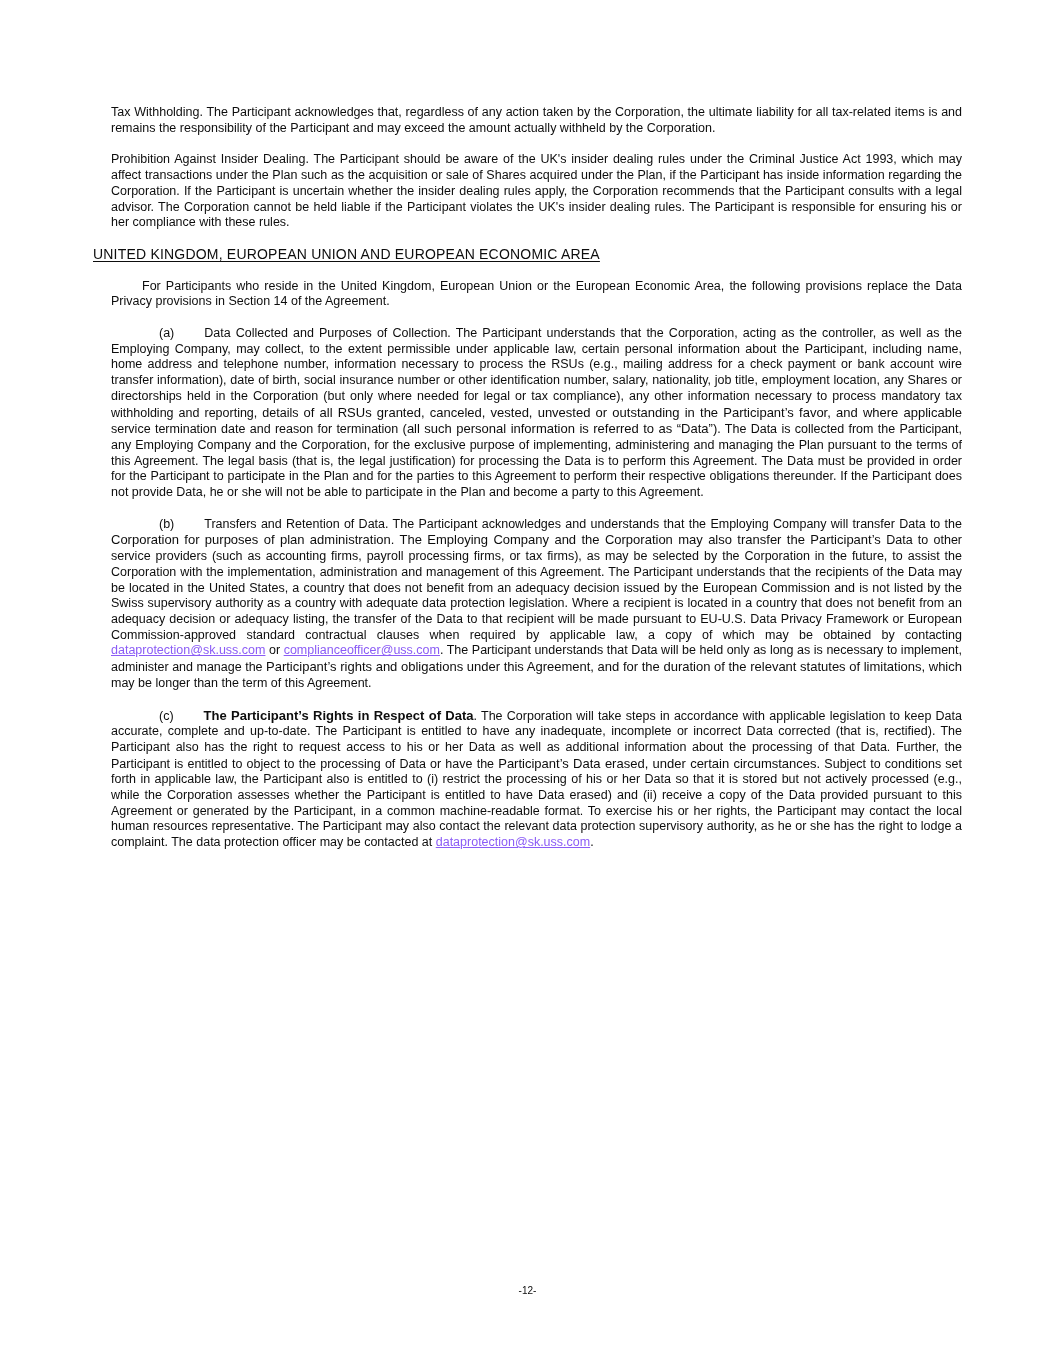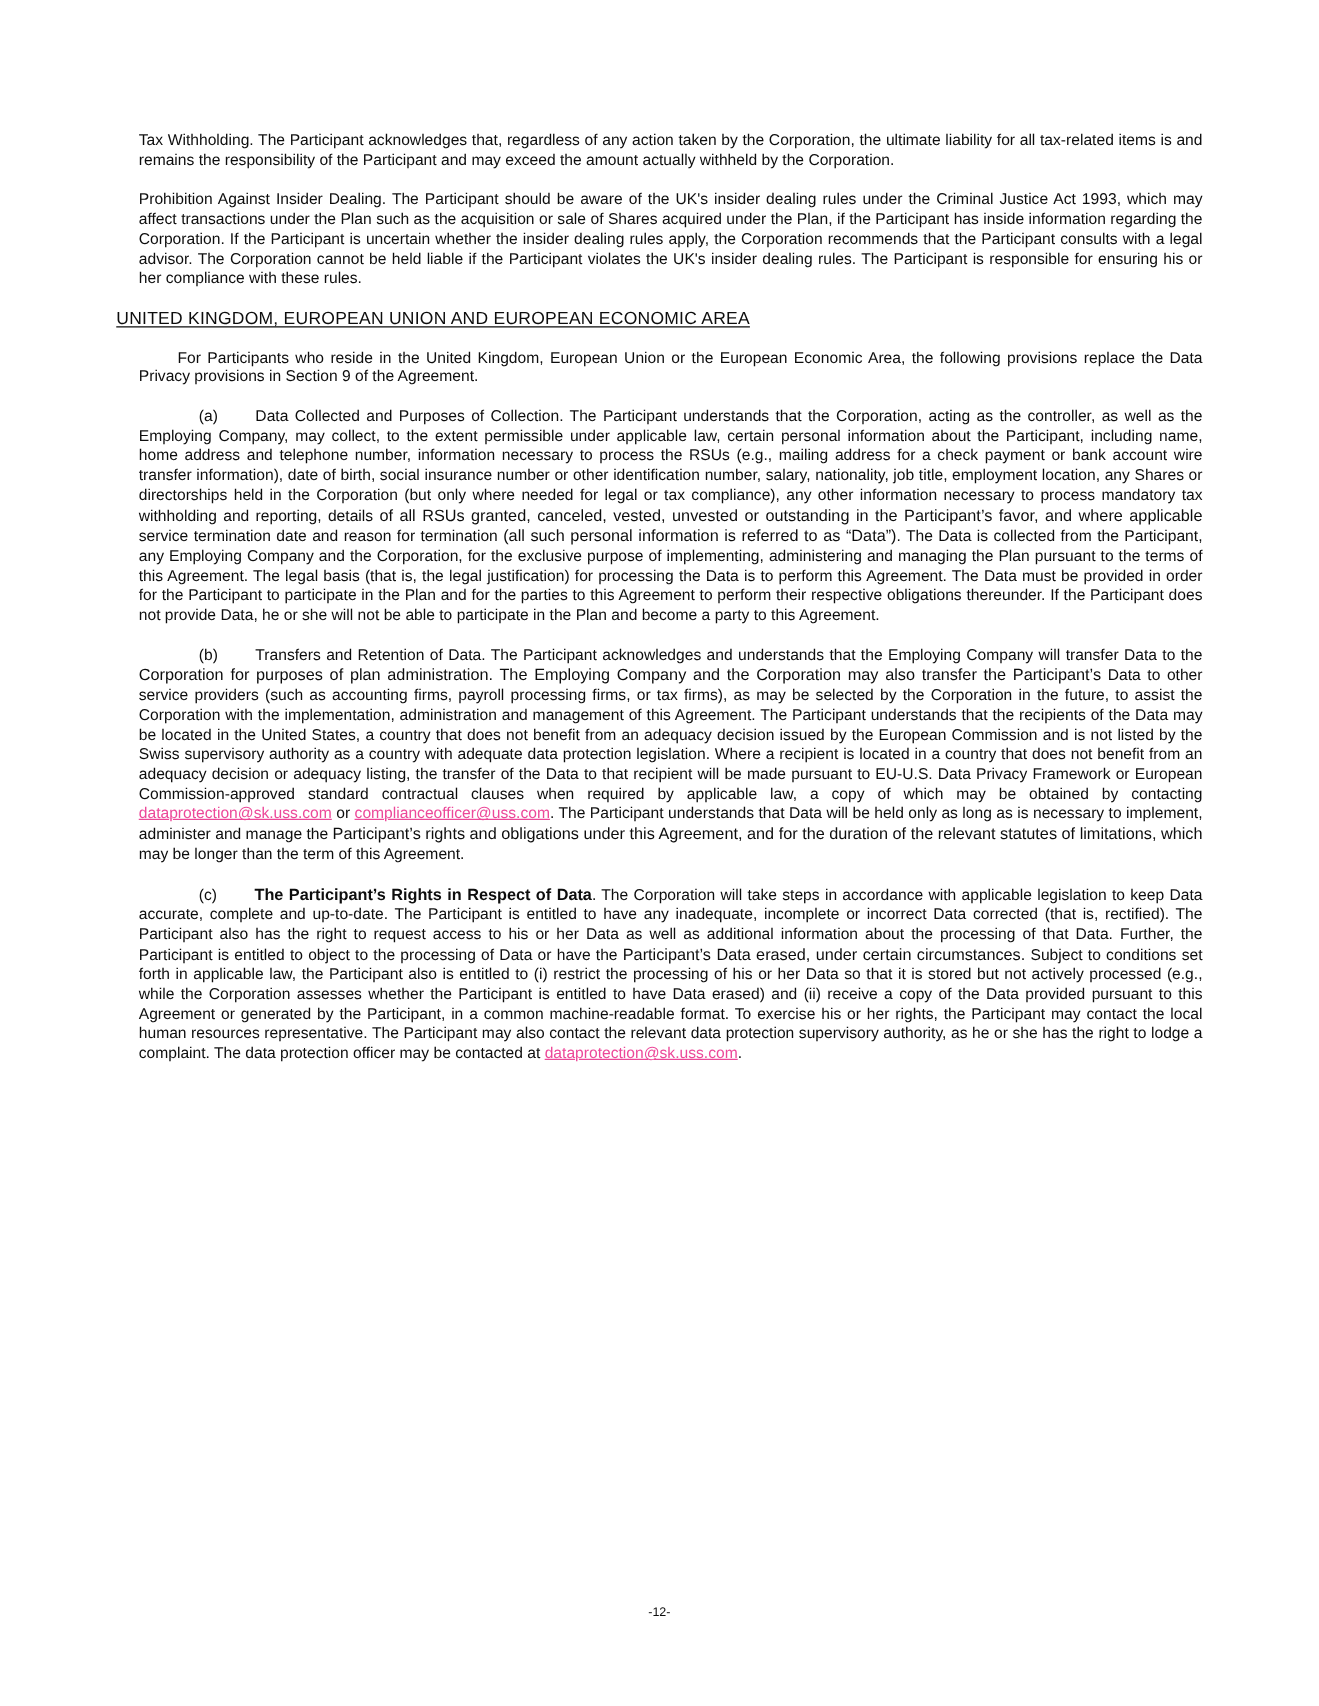--- a/index.html
+++ b/index.html
@@ -43,21 +43,21 @@
     text-decoration: underline;
     text-underline-offset: 2px;
     letter-spacing: 0.2px;
   }
   .serif {
     font-family: Liberation Sans, sans-serif;
     font-size: 13px;
   }
   .bold { font-weight: bold; }
   a.email {
-    color: #ec4899;
+    color: #8b5cf6;
     cursor: pointer;
   }
   .tab { display: inline-block; height: 1px; }
   .footer {
     position: absolute;
     top: 1283px;
     left: 0;
     width: 100%;
     text-align: center;
     font-size: 10px;
@@ -65,19 +65,19 @@
   }
 </style>
 </head>
 <body>
 
 <div class="page">
   <div class="content">
       <p class="block"><span>Tax Withholding. The Participant acknowledges that, regardless of any action taken by the Corporation, the ultimate liability for all tax-related items is and remains the responsibility of the Participant and may exceed the amount actually withheld by the Corporation.</span></p>
       <p class="block"><span>Prohibition Against Insider Dealing. The Participant should be aware of the UK's insider dealing rules under the Criminal Justice Act 1993, which may affect transactions under the Plan such as the acquisition or sale of Shares acquired under the Plan, if the Participant has inside information regarding the Corporation. If the Participant is uncertain whether the insider dealing rules apply, the Corporation recommends that the Participant consults with a legal advisor. The Corporation cannot be held liable if the Participant violates the UK's insider dealing rules. The Participant is responsible for ensuring his or her compliance with these rules.</span></p>
       <div class="heading">UNITED KINGDOM, EUROPEAN UNION AND EUROPEAN ECONOMIC AREA</div>
-      <p class="block indent-sm"><span>For Participants who reside in the United Kingdom, European Union or the European Economic Area, the following provisions replace the Data Privacy provisions in Section 9 of the Agreement.</span></p>
+      <p class="block indent-sm"><span>For Participants who reside in the United Kingdom, European Union or the European Economic Area, the following provisions replace the Data Privacy provisions in Section 14 of the Agreement.</span></p>
       <p class="block indent-lt"><span>(a)</span><span class="tab" style="width: 30px;"></span><span>Data Collected and Purposes of Collection.  The Participant understands that the Corporation, acting as the controller, as well as the Employing Company, may collect, to the extent permissible under applicable law, certain personal information about the Participant, including name, home address and telephone number, information necessary to process the RSUs (e.g., mailing address for a check payment or bank account wire transfer information), date of birth, social insurance number or other identification number, salary, nationality, job title, employment location, any Shares or directorships held in the Corporation (but only where needed for legal or tax compliance), any other information necessary to process mandatory tax withholding and reporting, details </span><span class="serif">of all RSUs granted, canceled, vested, unvested or outstanding in the Participant’s favor, and where applicable </span><span>service termination date and reason for termination </span><span class="serif">(all such personal information is referred to as “Data”)</span><span>.  The Data is collected from the Participant, any Employing Company and the Corporation, for the exclusive purpose of implementing, administering and managing the Plan pursuant to the terms of this Agreement.  The legal basis (that is, the legal justification) for processing the Data is to perform this Agreement.  The Data must be provided in order for the Participant to participate in the Plan and for the parties to this Agreement to perform their respective obligations thereunder.  If the Participant does not provide Data, he or she will not be able to participate in the Plan and become a party to this Agreement.</span></p>
       <p class="block indent-lt"><span>(b)</span><span class="tab" style="width: 30px;"></span><span>Transfers and Retention of Data.  The Participant acknowledges and understands that the Employing Company will transfer Data to the </span><span class="serif">Corporation for purposes of plan administration. The Employing Company and the Corporation may also transfer the Participant’s </span><span>Data to other service providers (such as accounting firms, payroll processing firms, or tax firms),  as may be selected by the Corporation in the future, to assist the Corporation with the implementation, administration and management of this Agreement.  The Participant understands that the recipients of the Data may be located in the United States, a country that does not benefit from an adequacy decision issued by the European Commission and is not listed by the Swiss supervisory authority as a country with adequate data protection legislation.  Where a recipient is located in a country that does not benefit from an adequacy decision or adequacy listing, the transfer of the Data to that recipient will be made pursuant to EU-U.S. Data Privacy Framework or European Commission-approved standard contractual clauses when required by applicable law, a copy of which may be obtained by contacting </span><a class="email" href="#">dataprotection@sk.uss.com</a><span> or </span><a class="email" href="#">complianceofficer@uss.com</a><span>.   The Participant understands that Data will be held only as long as is necessary to implement, administer and manage the </span><span class="serif">Participant’s rights and obligations under this Agreement, and for the duration of the relevant statutes of limitations, which </span><span>may be longer than the term of this Agreement.</span></p>
       <p class="block indent-lt"><span>(c)</span><span class="tab" style="width: 30px;"></span><span class="serif bold">The Participant’s Rights in Respect of Data</span><span>. The Corporation will take steps in accordance with applicable legislation to keep Data accurate, complete and up-to-date.  The Participant is entitled to have any inadequate, incomplete or incorrect Data corrected (that is, rectified).  The Participant also has the right to request access to his or her Data as well as additional information about the processing of that Data.  Further, the Participant is entitled to object to the processing of Data or have the </span><span class="serif">Participant’s Data erased, under certain circumstances.</span><span>  Subject to conditions set forth in applicable law, the Participant also is entitled to (i) restrict the processing of his or her Data so that it is stored but not actively processed (e.g., while the Corporation assesses whether the Participant is entitled to have Data erased) and (ii) receive a copy of the Data provided pursuant to this Agreement or generated by the Participant, in a common machine-readable format.  To exercise his or her rights, the Participant may contact the local human resources representative.  The Participant may also contact the relevant data protection supervisory authority, as he or she has the right to lodge a complaint.  The data protection officer may be contacted at </span><a class="email" href="#">dataprotection@sk.uss.com</a><span>.</span></p>
     </div>
   <div class="footer">-12-</div>
 </div>
 
 </body></html>

